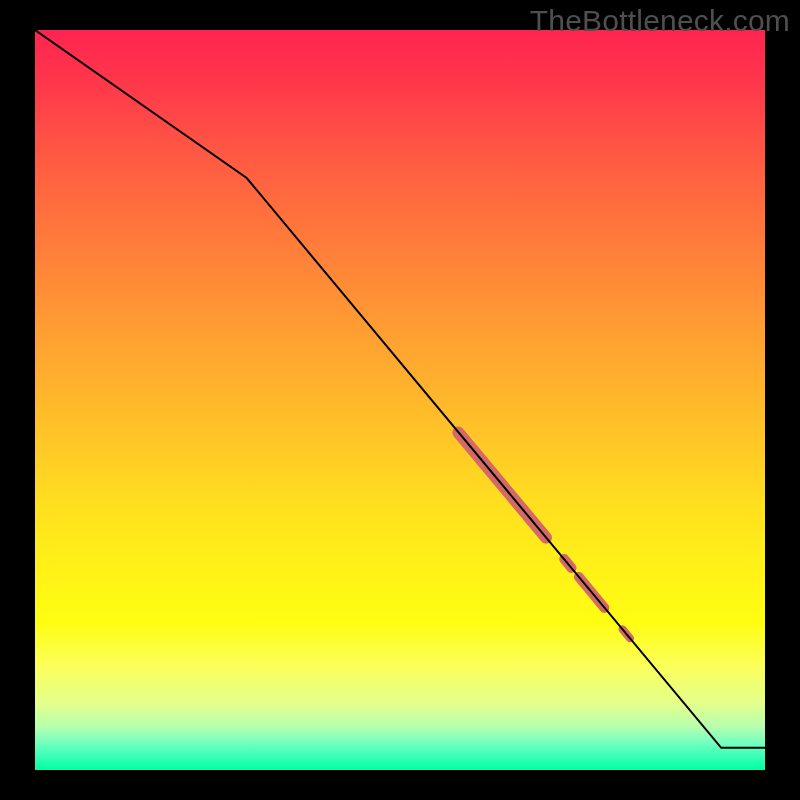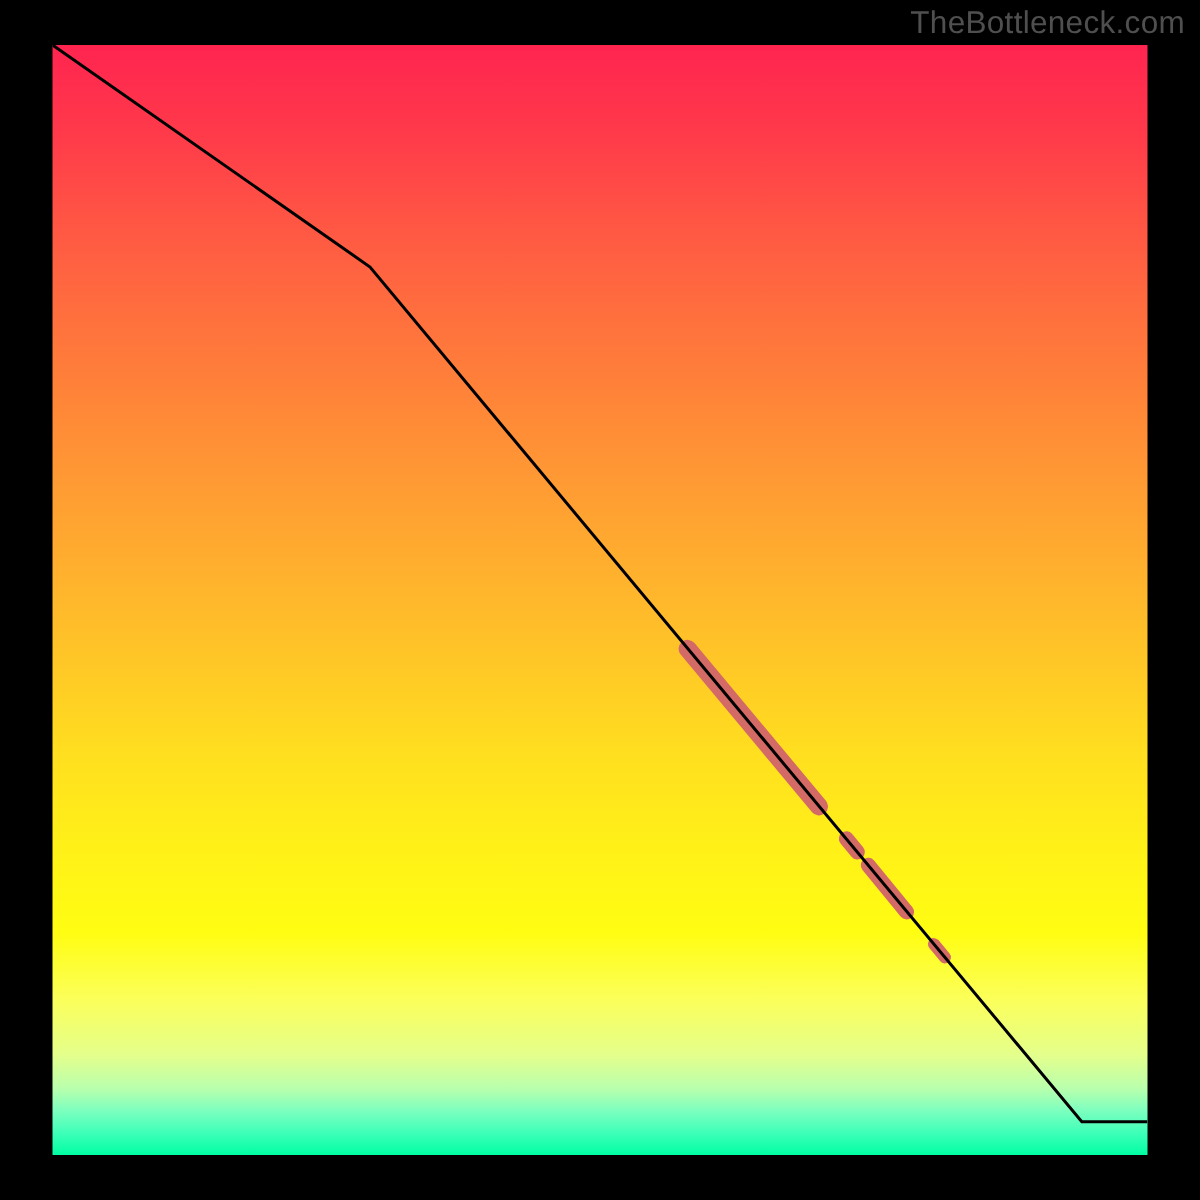--- a/index.html
+++ b/index.html
@@ -9,21 +9,21 @@
     background: #000;
     position: relative;
     font-family: Arial, sans-serif;
     overflow: hidden;
   }
   .attribution {
     position: absolute;
     top: 4px;
     right: 10px;
     color: #4f4f4f;
-    font-size: 21px;
+    font-size: 30px;
     font-weight: 400;
     z-index: 10;
     letter-spacing: 0.2px;
   }
   .inner-plot {
     position: absolute;
     left: 35px;
     top: 30px;
     width: 730px;
     height: 740px;

